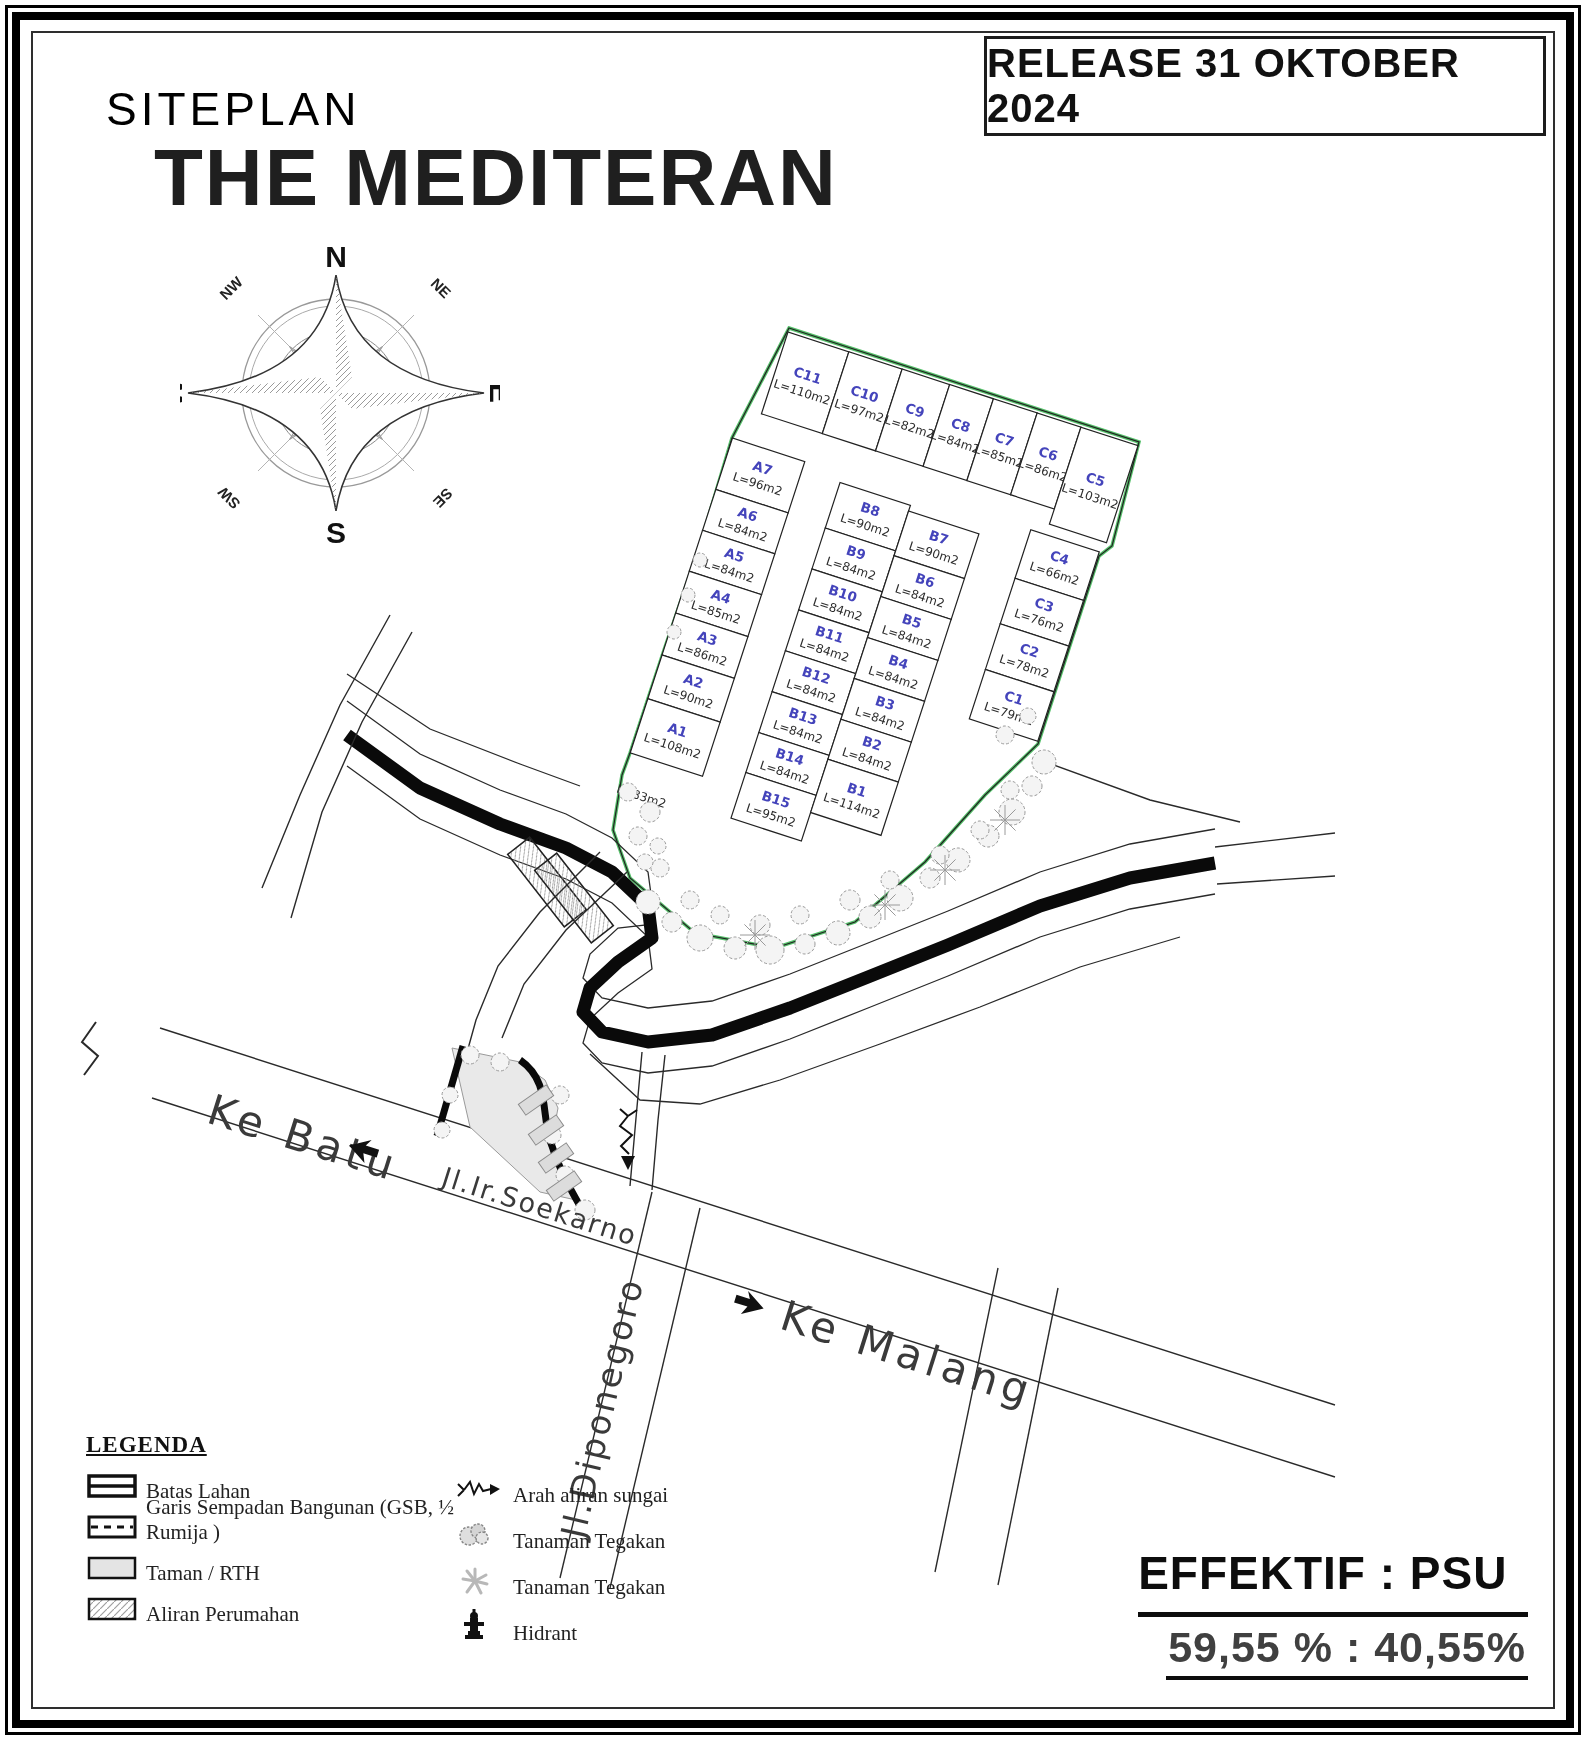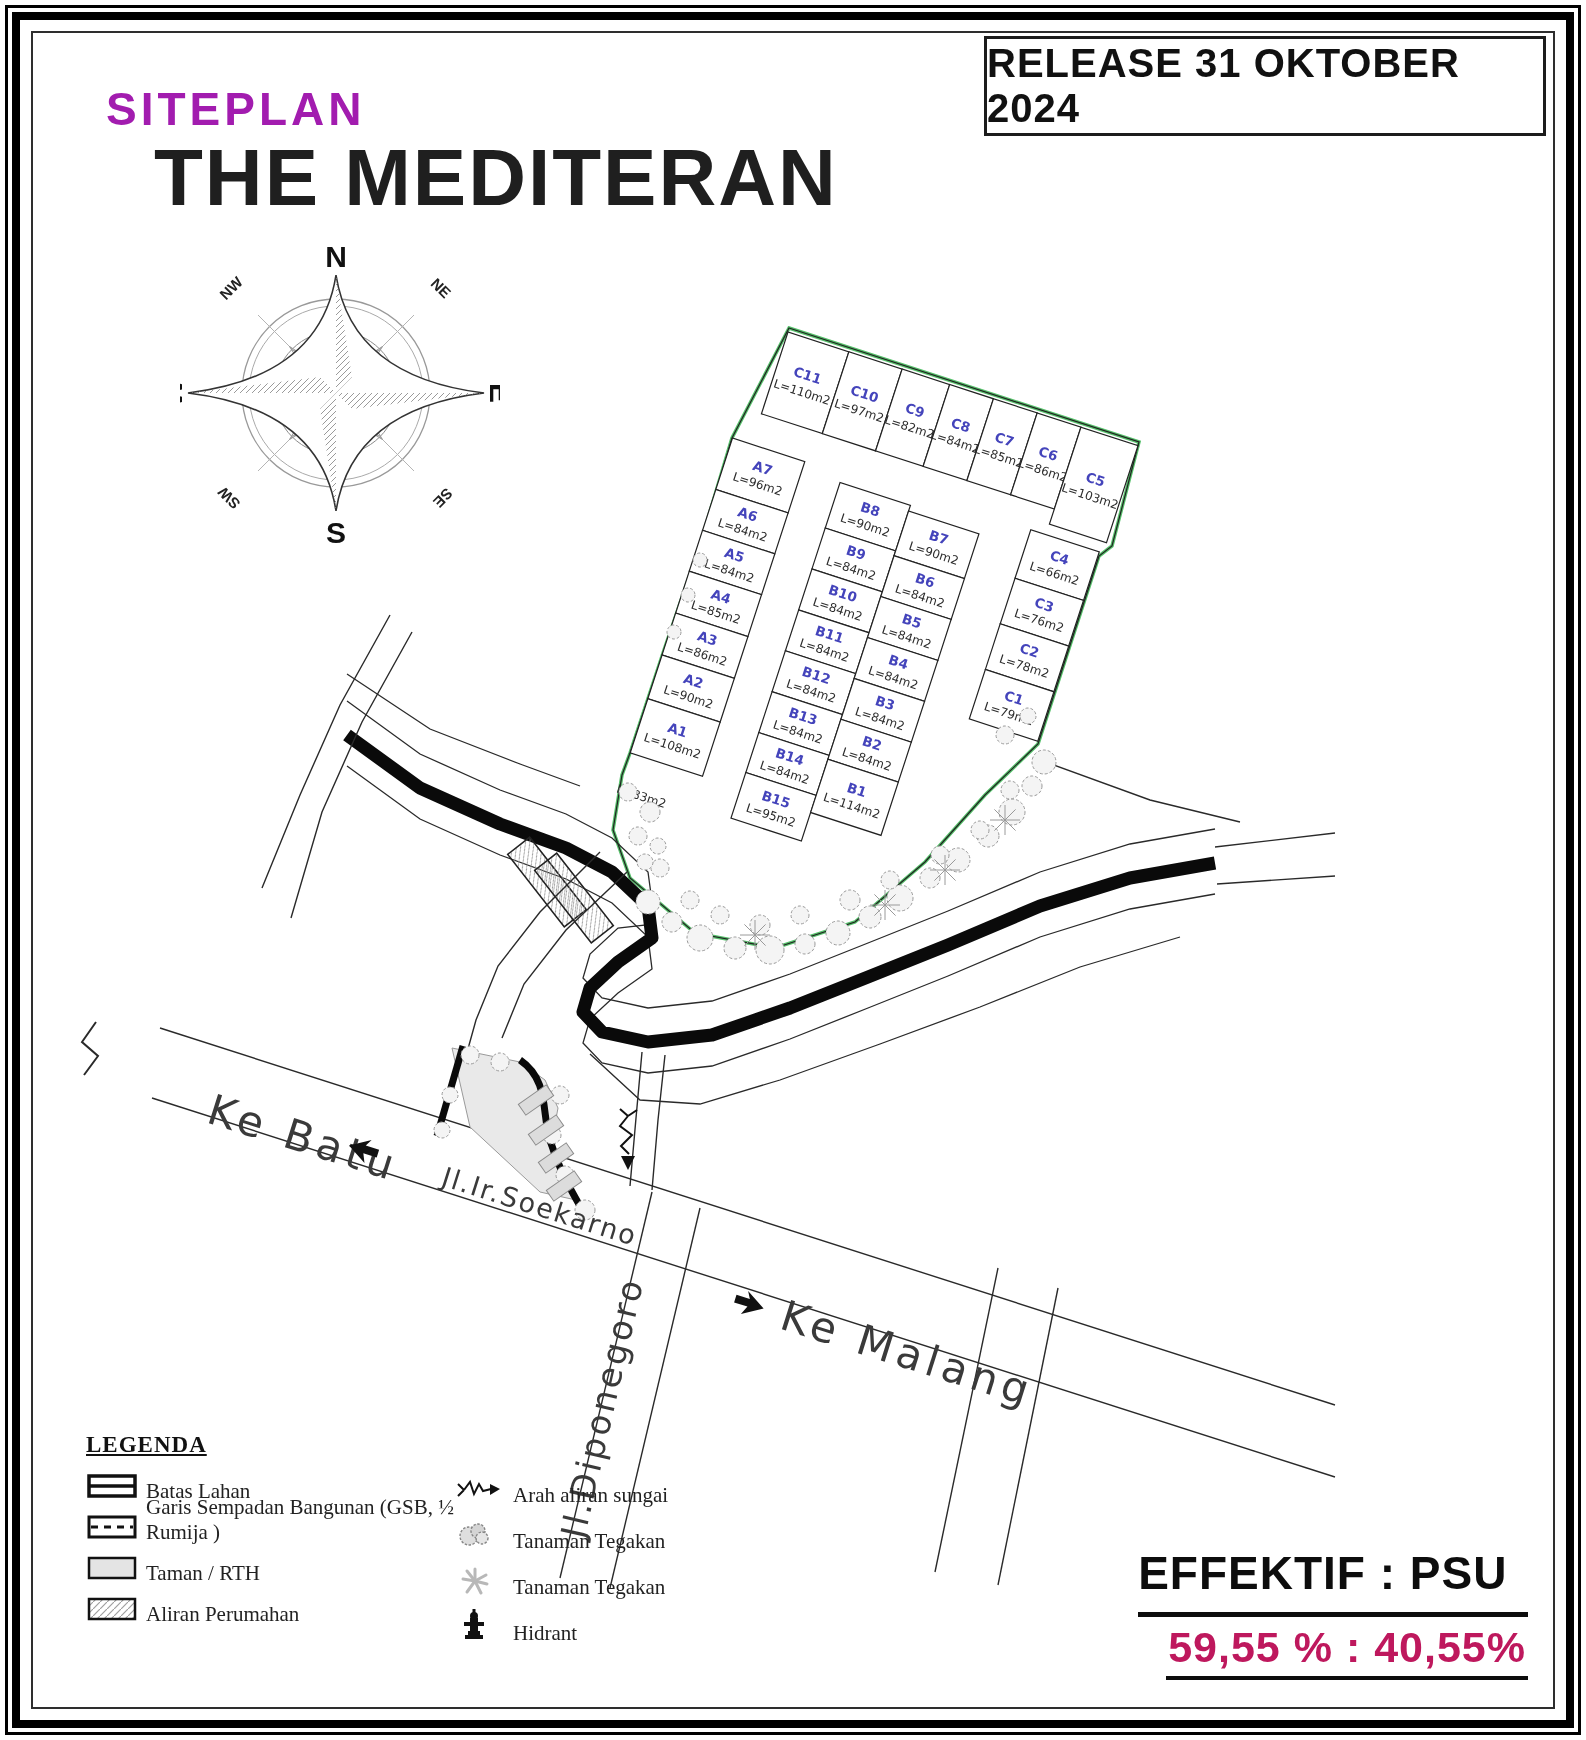--- a/index.html
+++ b/index.html
@@ -6,21 +6,21 @@
   body{
     width:1586px;height:1740px;position:relative;background:#ffffff;
     font-family:"Liberation Sans",sans-serif;color:#1a1a1a;overflow:hidden;
   }
   .frame{position:absolute;pointer-events:none;}
   .f1{inset:5px;border:3px solid #000;}
   .f2{inset:12px;border:8px solid #000;}
   .f3{inset:31px;border:2px solid #2e2e2e;}
 
   .title-block{position:absolute;left:106px;top:86px;line-height:1;}
-  .title-small{font-size:46px;font-weight:700;letter-spacing:4px;color:#a21caf;}
+  .title-small{font-size:46px;font-weight:400;letter-spacing:4px;color:#000000;}
   .title-big{font-size:80px;font-weight:700;letter-spacing:2px;color:#1f1f1f;margin-top:6px;margin-left:48px;}
 
   .release-box{
     position:absolute;top:36px;right:40px;width:556px;height:94px;
     border:3px solid #1c1c1c;display:flex;align-items:center;justify-content:center;
     font-size:40px;font-weight:700;letter-spacing:1px;color:#111;
   }
 
   #compass{position:absolute;left:180px;top:235px;}
 
@@ -42,21 +42,21 @@
   .legend2{position:absolute;left:455px;top:1478px;width:300px;}
   .legend2 .legend-row{margin-bottom:16px;}
   .legend2 .legend-sym{width:58px;flex:0 0 58px;}
 
   .effektif{position:absolute;right:58px;top:1546px;text-align:left;}
   .effektif-l1{
     font-size:46px;font-weight:700;letter-spacing:1px;color:#0d0d0d;
     border-bottom:5px solid #0d0d0d;padding-bottom:12px;
   }
   .effektif-l2{
-    font-size:43px;font-weight:700;letter-spacing:1px;color:#be185d;
+    font-size:43px;font-weight:700;letter-spacing:1px;color:#404040;
     border-bottom:4px solid #0d0d0d;padding:6px 2px 4px 2px;margin-left:28px;
   }
 </style>
 </head>
 <body>
 
 <svg width="0" height="0" style="position:absolute">
   <defs>
     <pattern id="diagHatch" width="6" height="6" patternUnits="userSpaceOnUse">
       <path d="M0,6 L6,0" stroke="#9a9a9a" stroke-width="1"></path>

